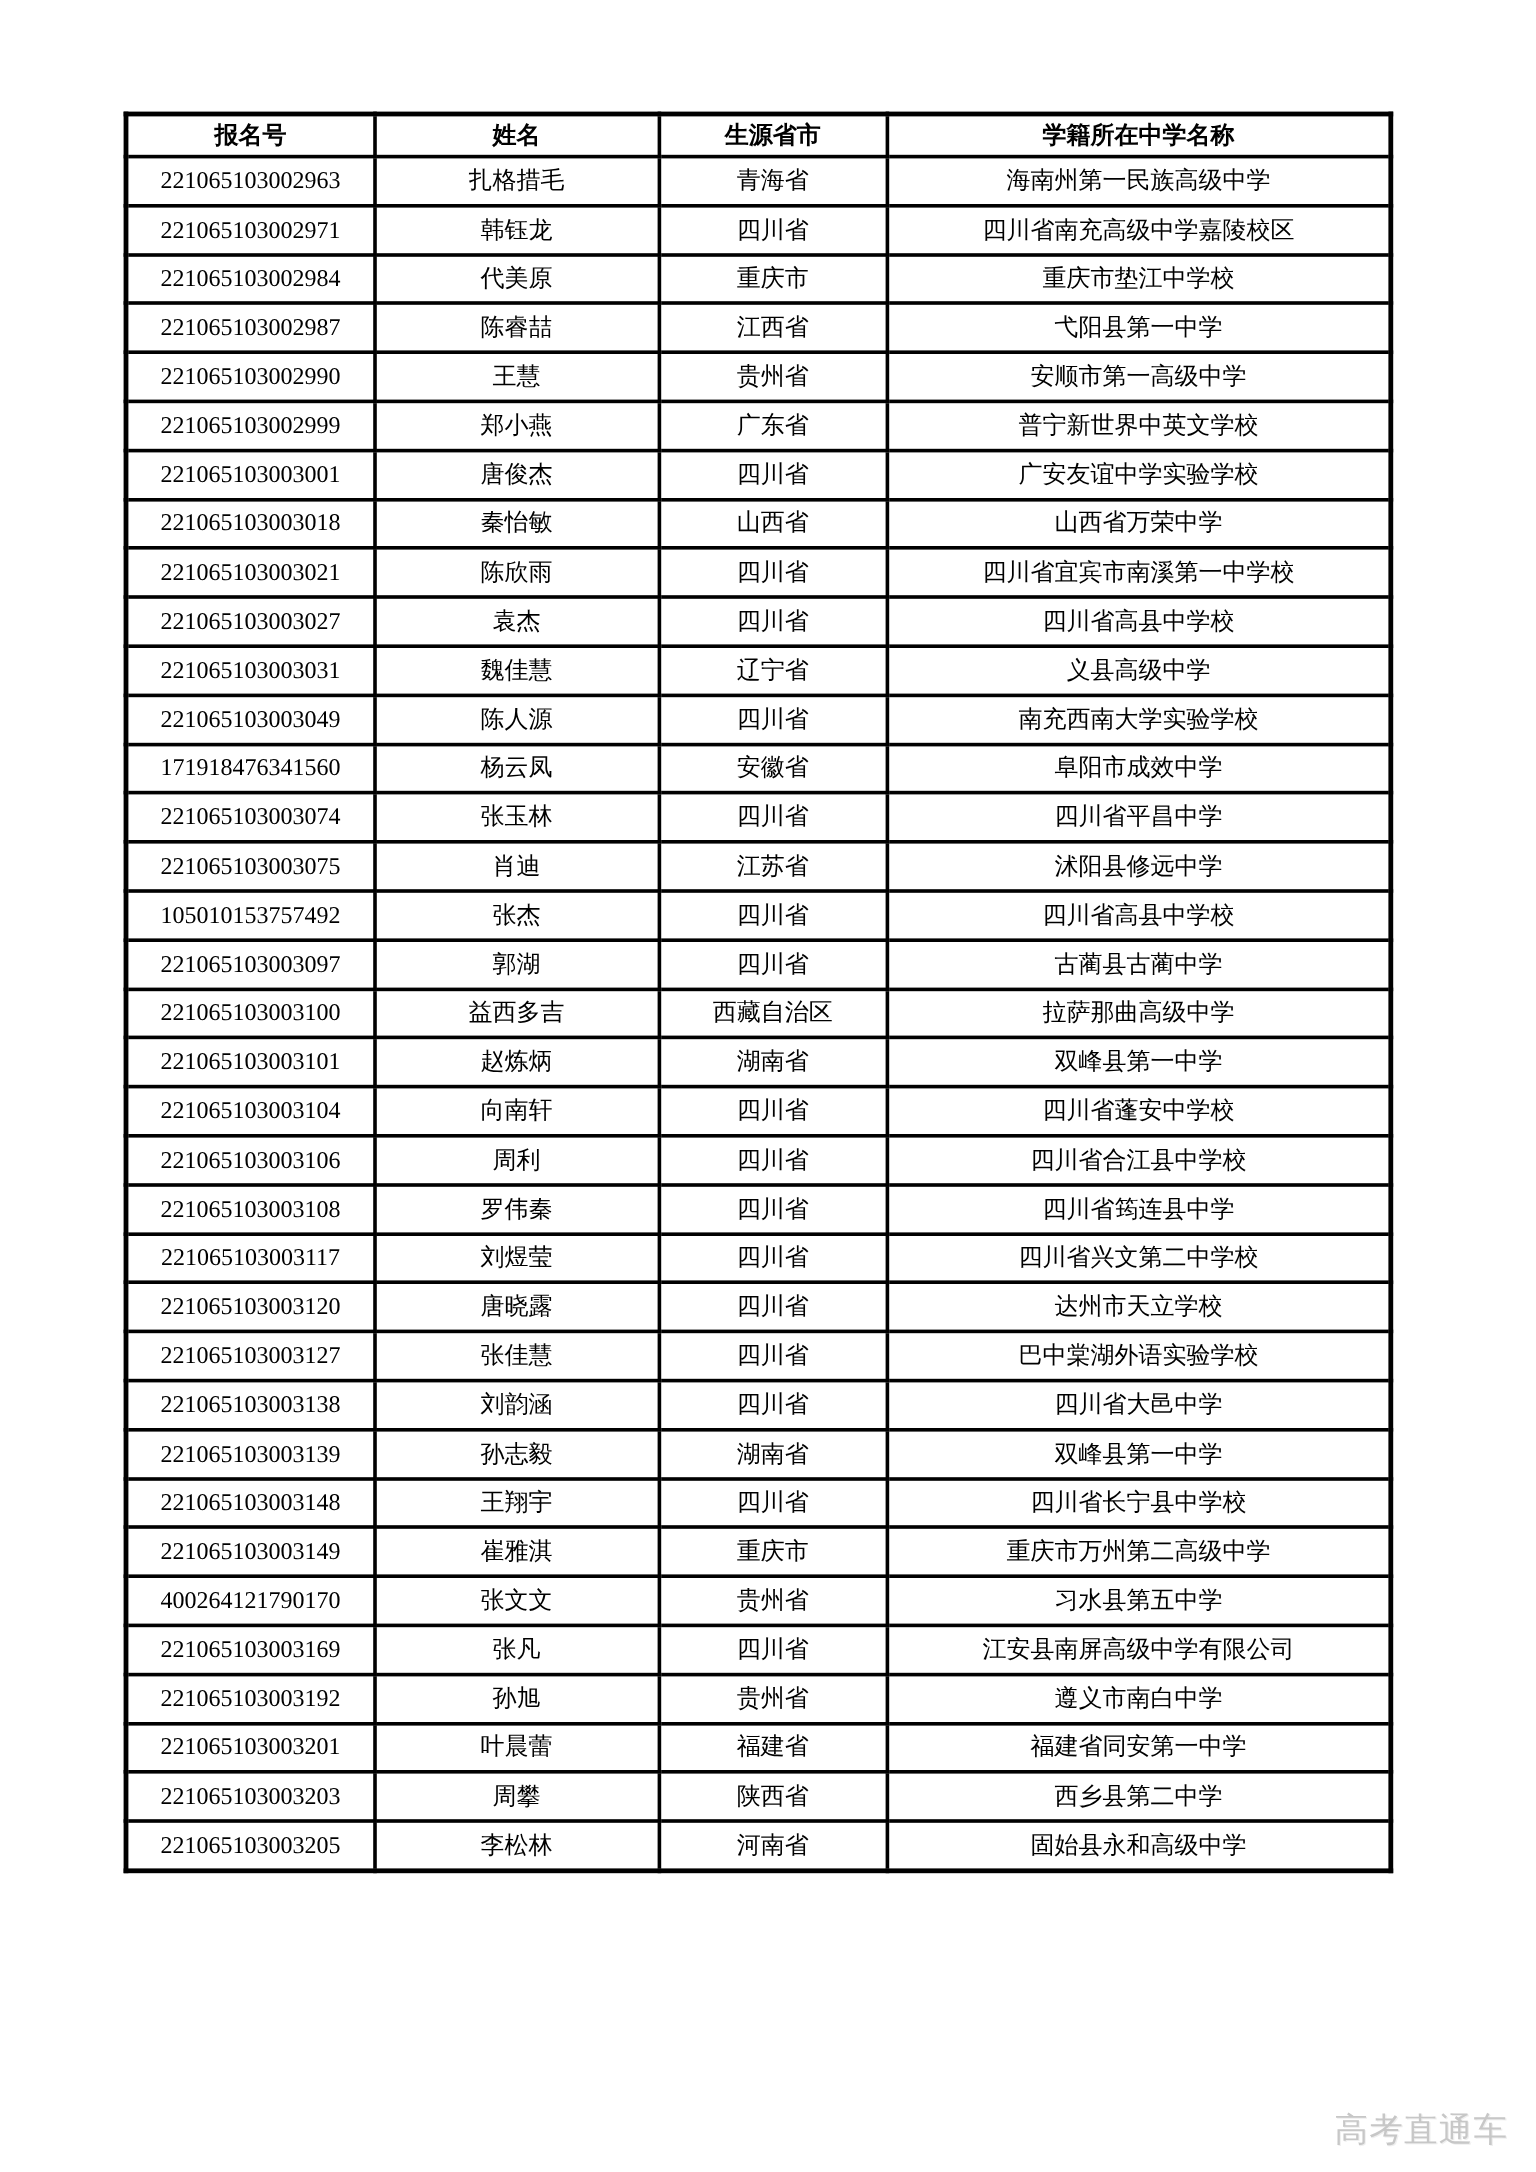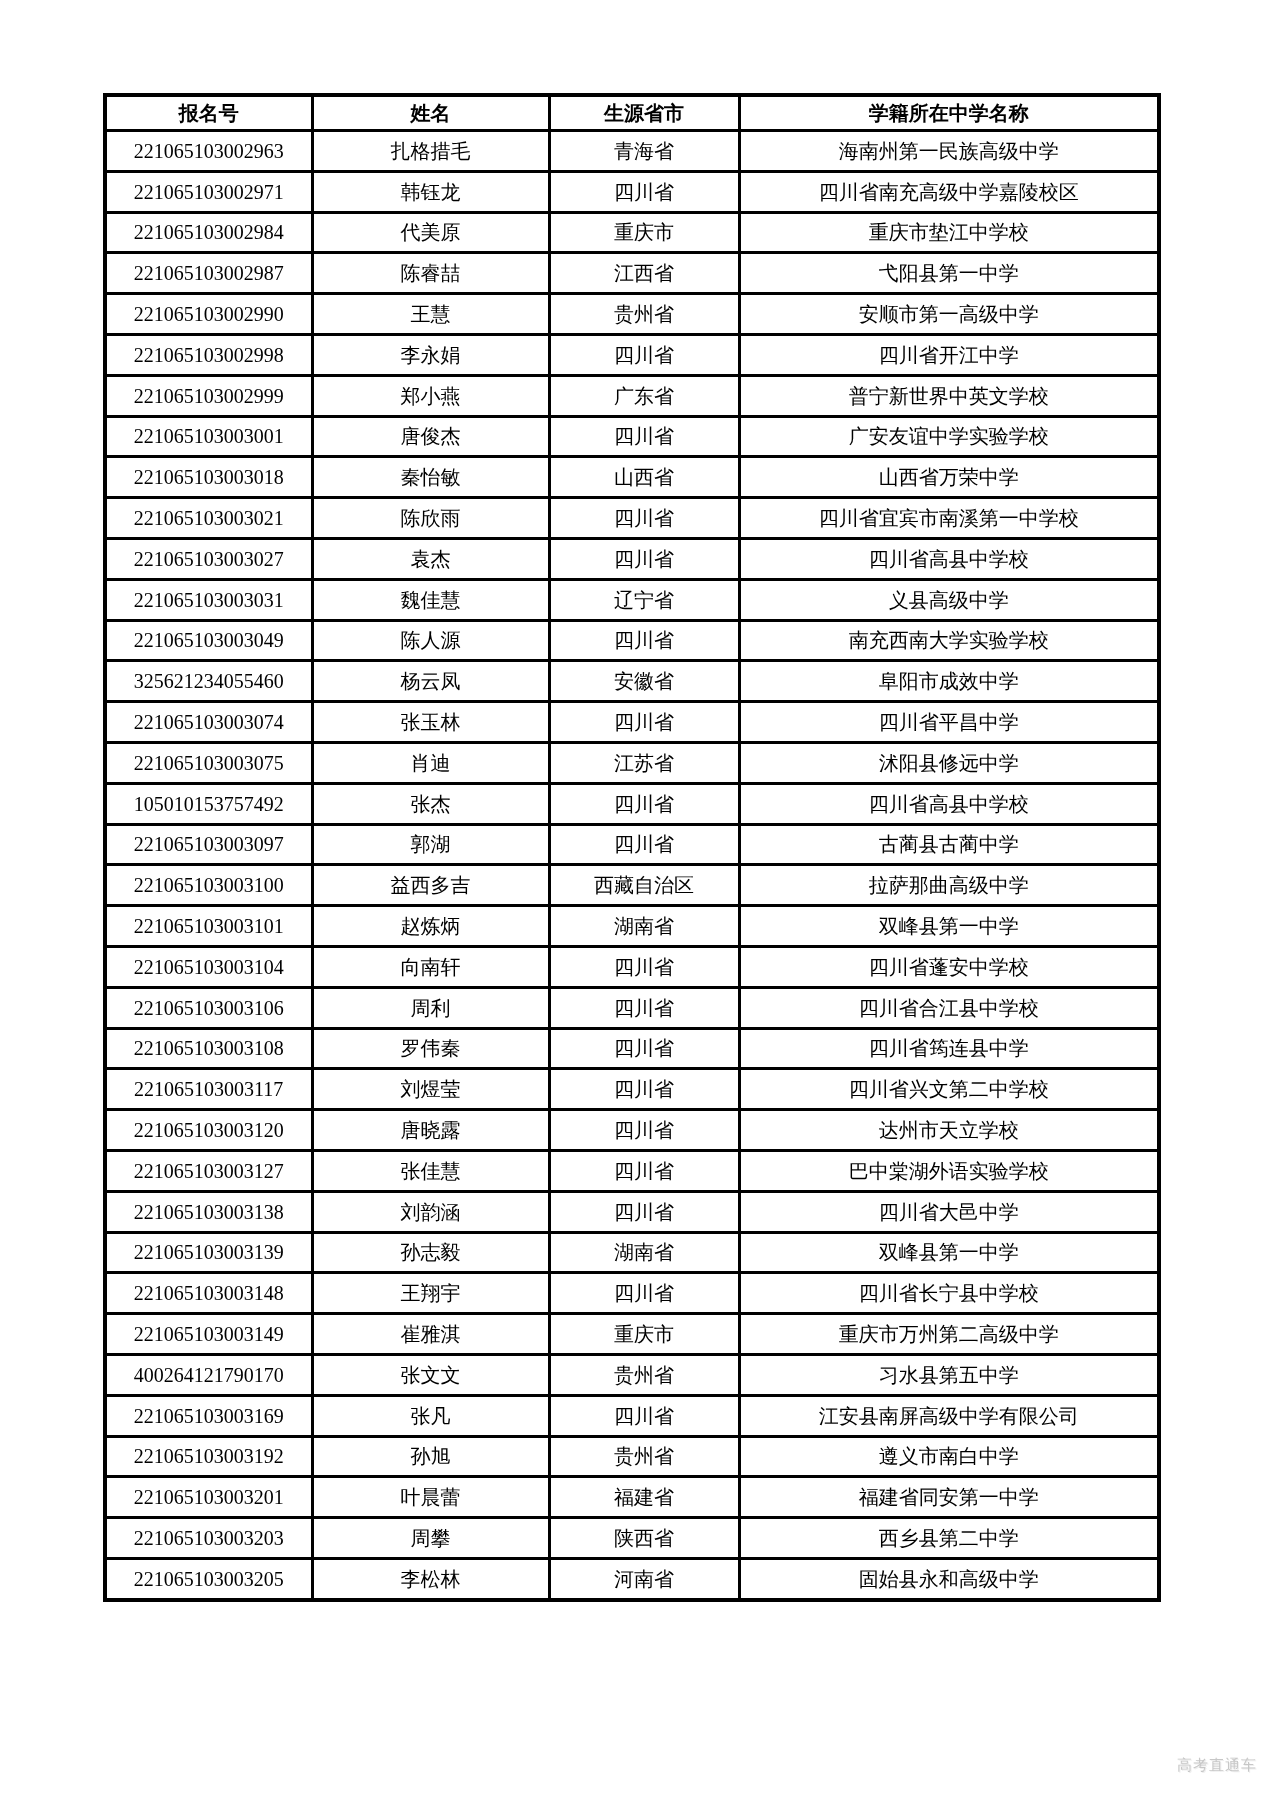--- a/index.html
+++ b/index.html
@@ -37,21 +37,21 @@
   }
   .reg-table td {
     height:37.8px;
     font-weight:normal;
   }
   .watermark {
     position:absolute;
     right:23px;
     top:1756px;
     font-family:Liberation Sans, sans-serif;
-    font-size:15px;
+    font-size:28px;
     color:#c7c7c7;
     text-shadow:1px 1px 0 #efefef;
     letter-spacing:1px;
   }
 </style>
 </head>
 <body>
 
 <div class="page">
 
@@ -95,26 +95,20 @@
           <td>江西省</td>
           <td>弋阳县第一中学</td>
         </tr>
         <tr>
           <td>221065103002990</td>
           <td>王慧</td>
           <td>贵州省</td>
           <td>安顺市第一高级中学</td>
         </tr>
         <tr>
-          <td>221065103002998</td>
-          <td>李永娟</td>
-          <td>四川省</td>
-          <td>四川省开江中学</td>
-        </tr>
-        <tr>
           <td>221065103002999</td>
           <td>郑小燕</td>
           <td>广东省</td>
           <td>普宁新世界中英文学校</td>
         </tr>
         <tr>
           <td>221065103003001</td>
           <td>唐俊杰</td>
           <td>四川省</td>
           <td>广安友谊中学实验学校</td>
@@ -143,21 +137,21 @@
           <td>辽宁省</td>
           <td>义县高级中学</td>
         </tr>
         <tr>
           <td>221065103003049</td>
           <td>陈人源</td>
           <td>四川省</td>
           <td>南充西南大学实验学校</td>
         </tr>
         <tr>
-          <td>325621234055460</td>
+          <td>171918476341560</td>
           <td>杨云凤</td>
           <td>安徽省</td>
           <td>阜阳市成效中学</td>
         </tr>
         <tr>
           <td>221065103003074</td>
           <td>张玉林</td>
           <td>四川省</td>
           <td>四川省平昌中学</td>
         </tr>

